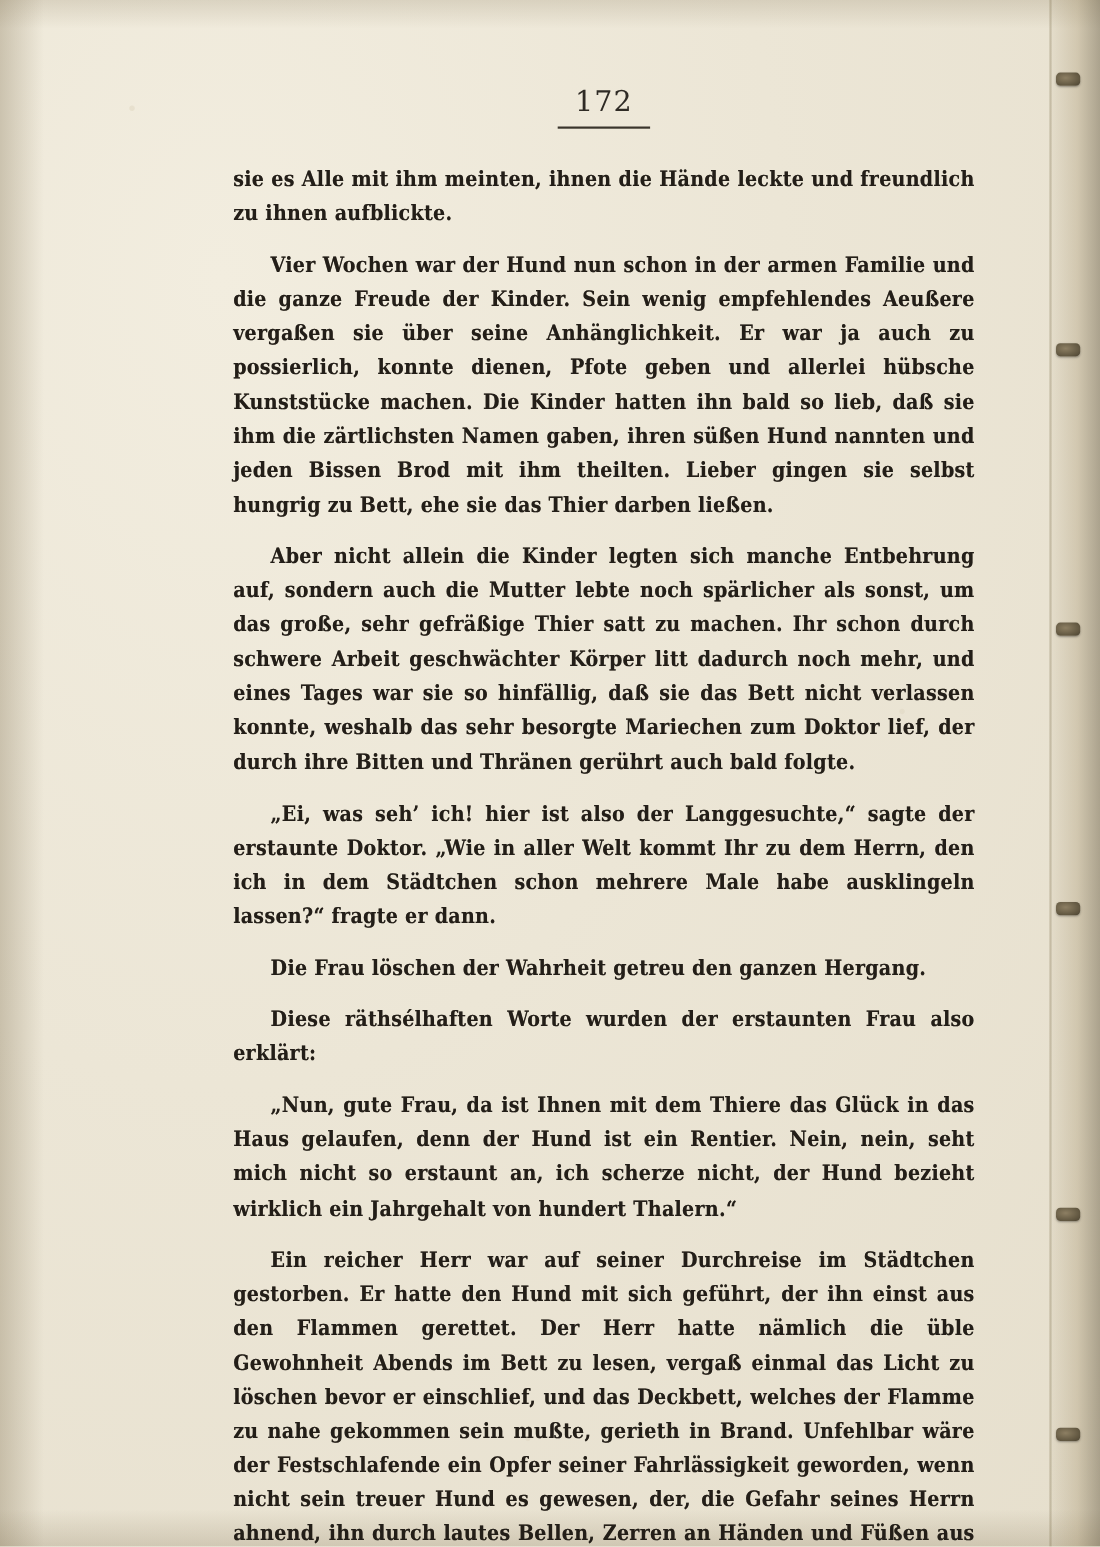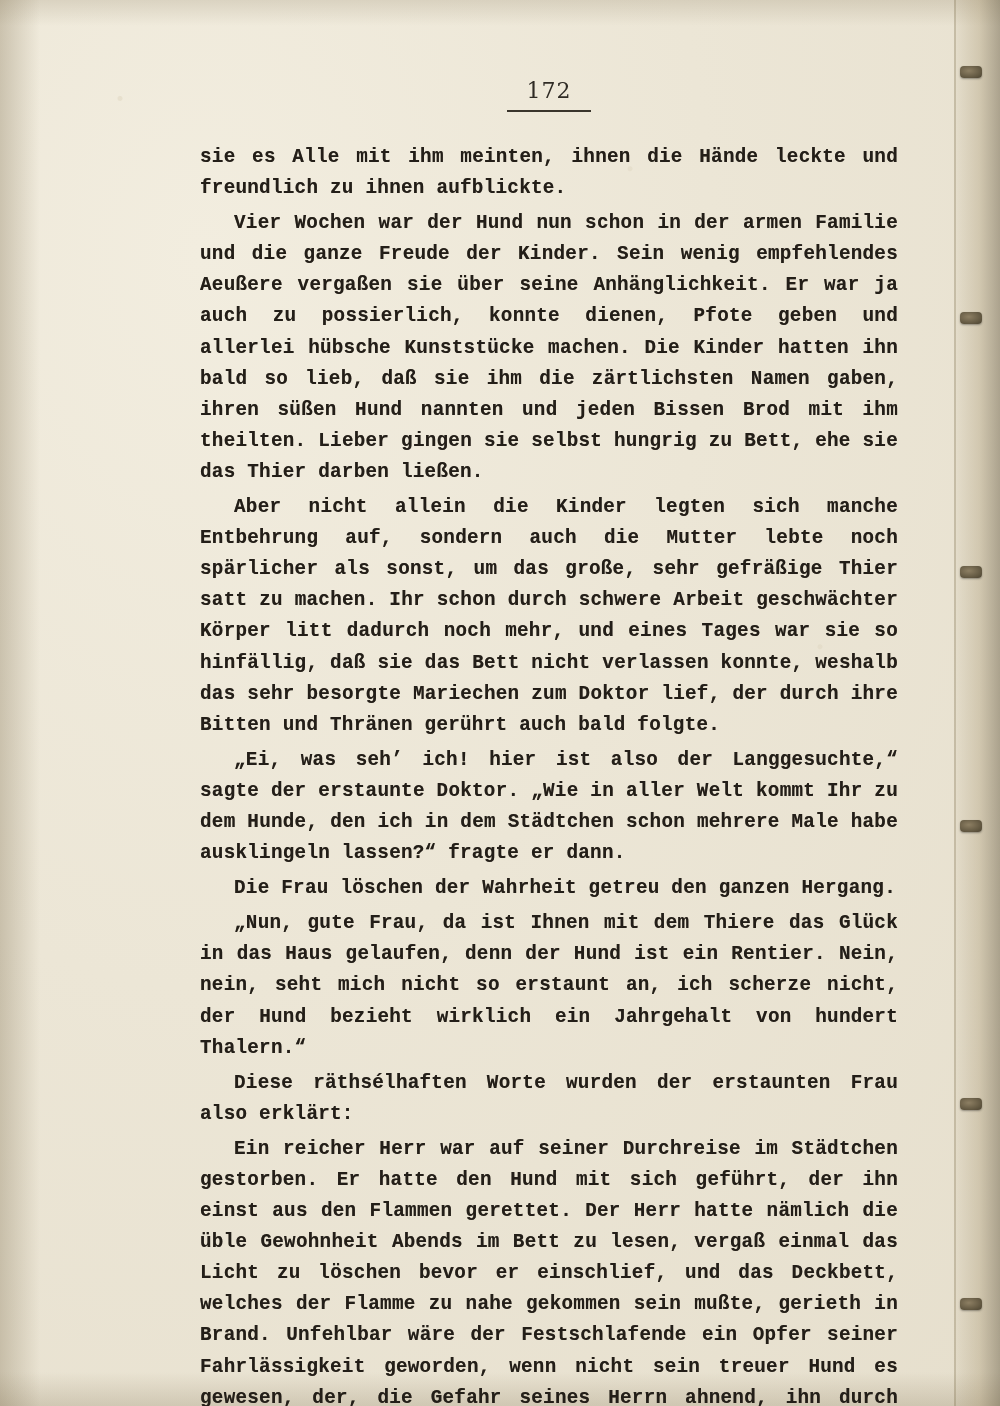--- a/index.html
+++ b/index.html
@@ -87,21 +87,21 @@
     left: 196px;
     top: 78px;
     width: 706px;
   }
   .folio-wrap {
     text-align: center;
     margin-bottom: 30px;
   }
   .folio {
     font-family: "DejaVu Serif", serif;
-    font-size: 22px;
+    font-size: 26px;
     color: #2f2b25;
     letter-spacing: 1px;
     display: inline-block;
     padding-bottom: 3px;
   }
   .rule {
     width: 84px;
     height: 2px;
     background: #3a352c;
     margin: 4px auto 0 auto;
@@ -110,23 +110,22 @@
     font-family: "DejaVu Serif", serif;
     font-size: 19.3px;
     line-height: 31.1px;
     color: #241f1a;
     text-align: justify;
     text-justify: inter-word;
     letter-spacing: 0.25px;
     -webkit-font-smoothing: antialiased;
   }
   .body-text p {
-    margin: 4px;
+    margin: 16px;
     text-indent: 0;
-    font-family: Liberation Mono, monospace;
   }
   .body-text p.indent {
     text-indent: 34px;
   }
   
   .fraktur {
     font-weight: 600;
     font-stretch: semi-condensed;
     color: #231e18;
     text-shadow: 0 0 0.6px rgba(40,32,22,0.55);
@@ -146,24 +145,24 @@
 
     <div class="folio-wrap">
       <div class="folio">172</div>
       <div class="rule"></div>
     </div>
 
     <div class="body-text fraktur">
       <p>sie es Alle mit ihm meinten, ihnen die Hände leckte und freundlich zu ihnen aufblickte.</p>
       <p class="indent">Vier Wochen war der Hund nun schon in der armen Familie und die ganze Freude der Kinder. Sein wenig empfehlendes Aeußere vergaßen sie über seine Anhänglichkeit. Er war ja auch zu possierlich, konnte dienen, Pfote geben und allerlei hübsche Kunststücke machen. Die Kinder hatten ihn bald so lieb, daß sie ihm die zärtlichsten Namen gaben, ihren süßen Hund nannten und jeden Bissen Brod mit ihm theilten. Lieber gingen sie selbst hungrig zu Bett, ehe sie das Thier darben ließen.</p>
       <p class="indent">Aber nicht allein die Kinder legten sich manche Entbehrung auf, sondern auch die Mutter lebte noch spärlicher als sonst, um das große, sehr gefräßige Thier satt zu machen. Ihr schon durch schwere Arbeit geschwächter Körper litt dadurch noch mehr, und eines Tages war sie so hinfällig, daß sie das Bett nicht verlassen konnte, weshalb das sehr besorgte Mariechen zum Doktor lief, der durch ihre Bitten und Thränen gerührt auch bald folgte.</p>
-      <p class="indent">„Ei, was seh’ ich! hier ist also der Langgesuchte,“ sagte der erstaunte Doktor. „Wie in aller Welt kommt Ihr zu dem Hunde, den ich in dem Städtchen schon mehrere Male habe ausklingeln lassen?“ fragte er dann.</p>
+      <p class="indent">„Ei, was seh’ ich! hier ist also der Langgesuchte,“ sagte der erstaunte Doktor. „Wie in aller Welt kommt Ihr zu dem Herrn, den ich in dem Städtchen schon mehrere Male habe ausklingeln lassen?“ fragte er dann.</p>
       <p class="indent">Die Frau löschen der Wahrheit getreu den ganzen Hergang.</p>
+      <p class="indent">Diese räthsélhaften Worte wurden der erstaunten Frau also erklärt:</p>
       <p class="indent">„Nun, gute Frau, da ist Ihnen mit dem Thiere das Glück in das Haus gelaufen, denn der Hund ist ein Rentier. Nein, nein, seht mich nicht so erstaunt an, ich scherze nicht, der Hund bezieht wirklich ein Jahrgehalt von hundert Thalern.“</p>
-      <p class="indent">Diese räthsélhaften Worte wurden der erstaunten Frau also erklärt:</p>
       <p class="indent">Ein reicher Herr war auf seiner Durchreise im Städtchen gestorben. Er hatte den Hund mit sich geführt, der ihn einst aus den Flammen gerettet. Der Herr hatte nämlich die üble Gewohnheit Abends im Bett zu lesen, vergaß einmal das Licht zu löschen bevor er einschlief, und das Deckbett, welches der Flamme zu nahe gekommen sein mußte, gerieth in Brand. Unfehlbar wäre der Festschlafende ein Opfer seiner Fahrlässigkeit geworden, wenn nicht sein treuer Hund es gewesen, der, die Gefahr seines Herrn ahnend, ihn durch lautes Bellen, Zerren an Händen und Füßen aus dem betäubten Zustand, worin ihn die dicken Rauchwolken versetzt,</p>
     </div>
 
   </div>
 
   <div class="gutter"></div>
   <div class="spine-line"></div>
 
   <div class="clip" style="top: 66px;"></div>
   <div class="clip" style="top: 312px;"></div>

